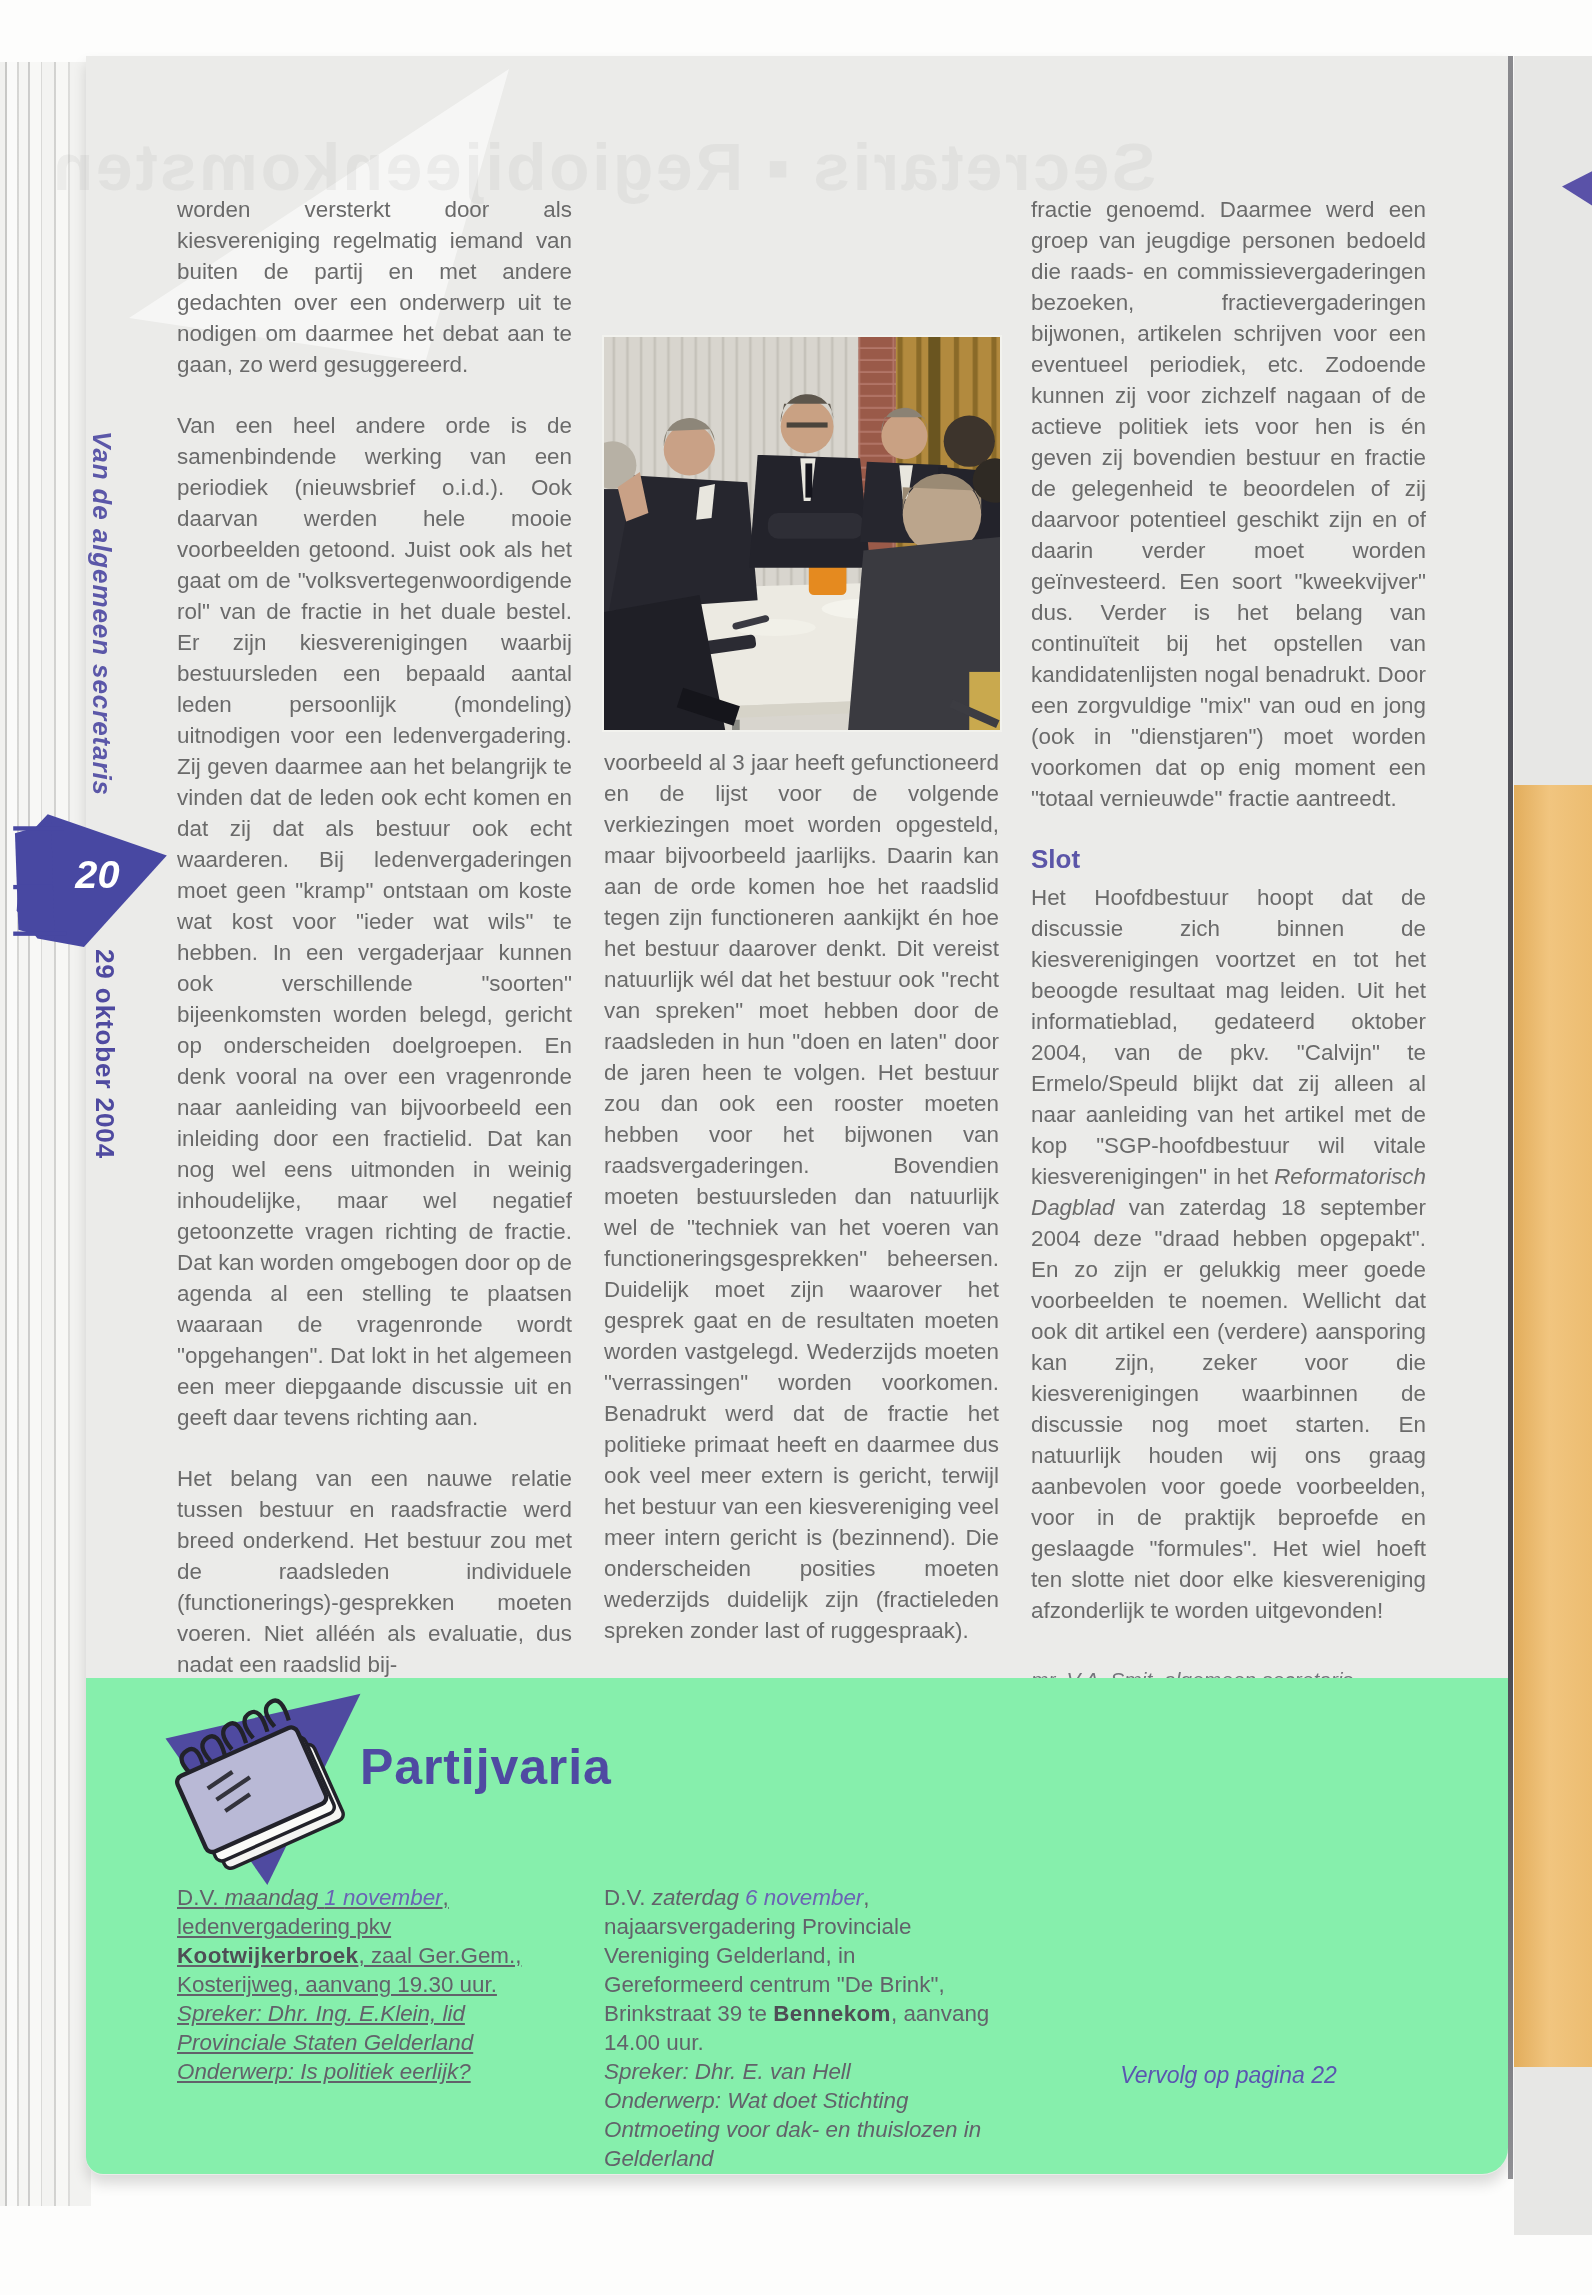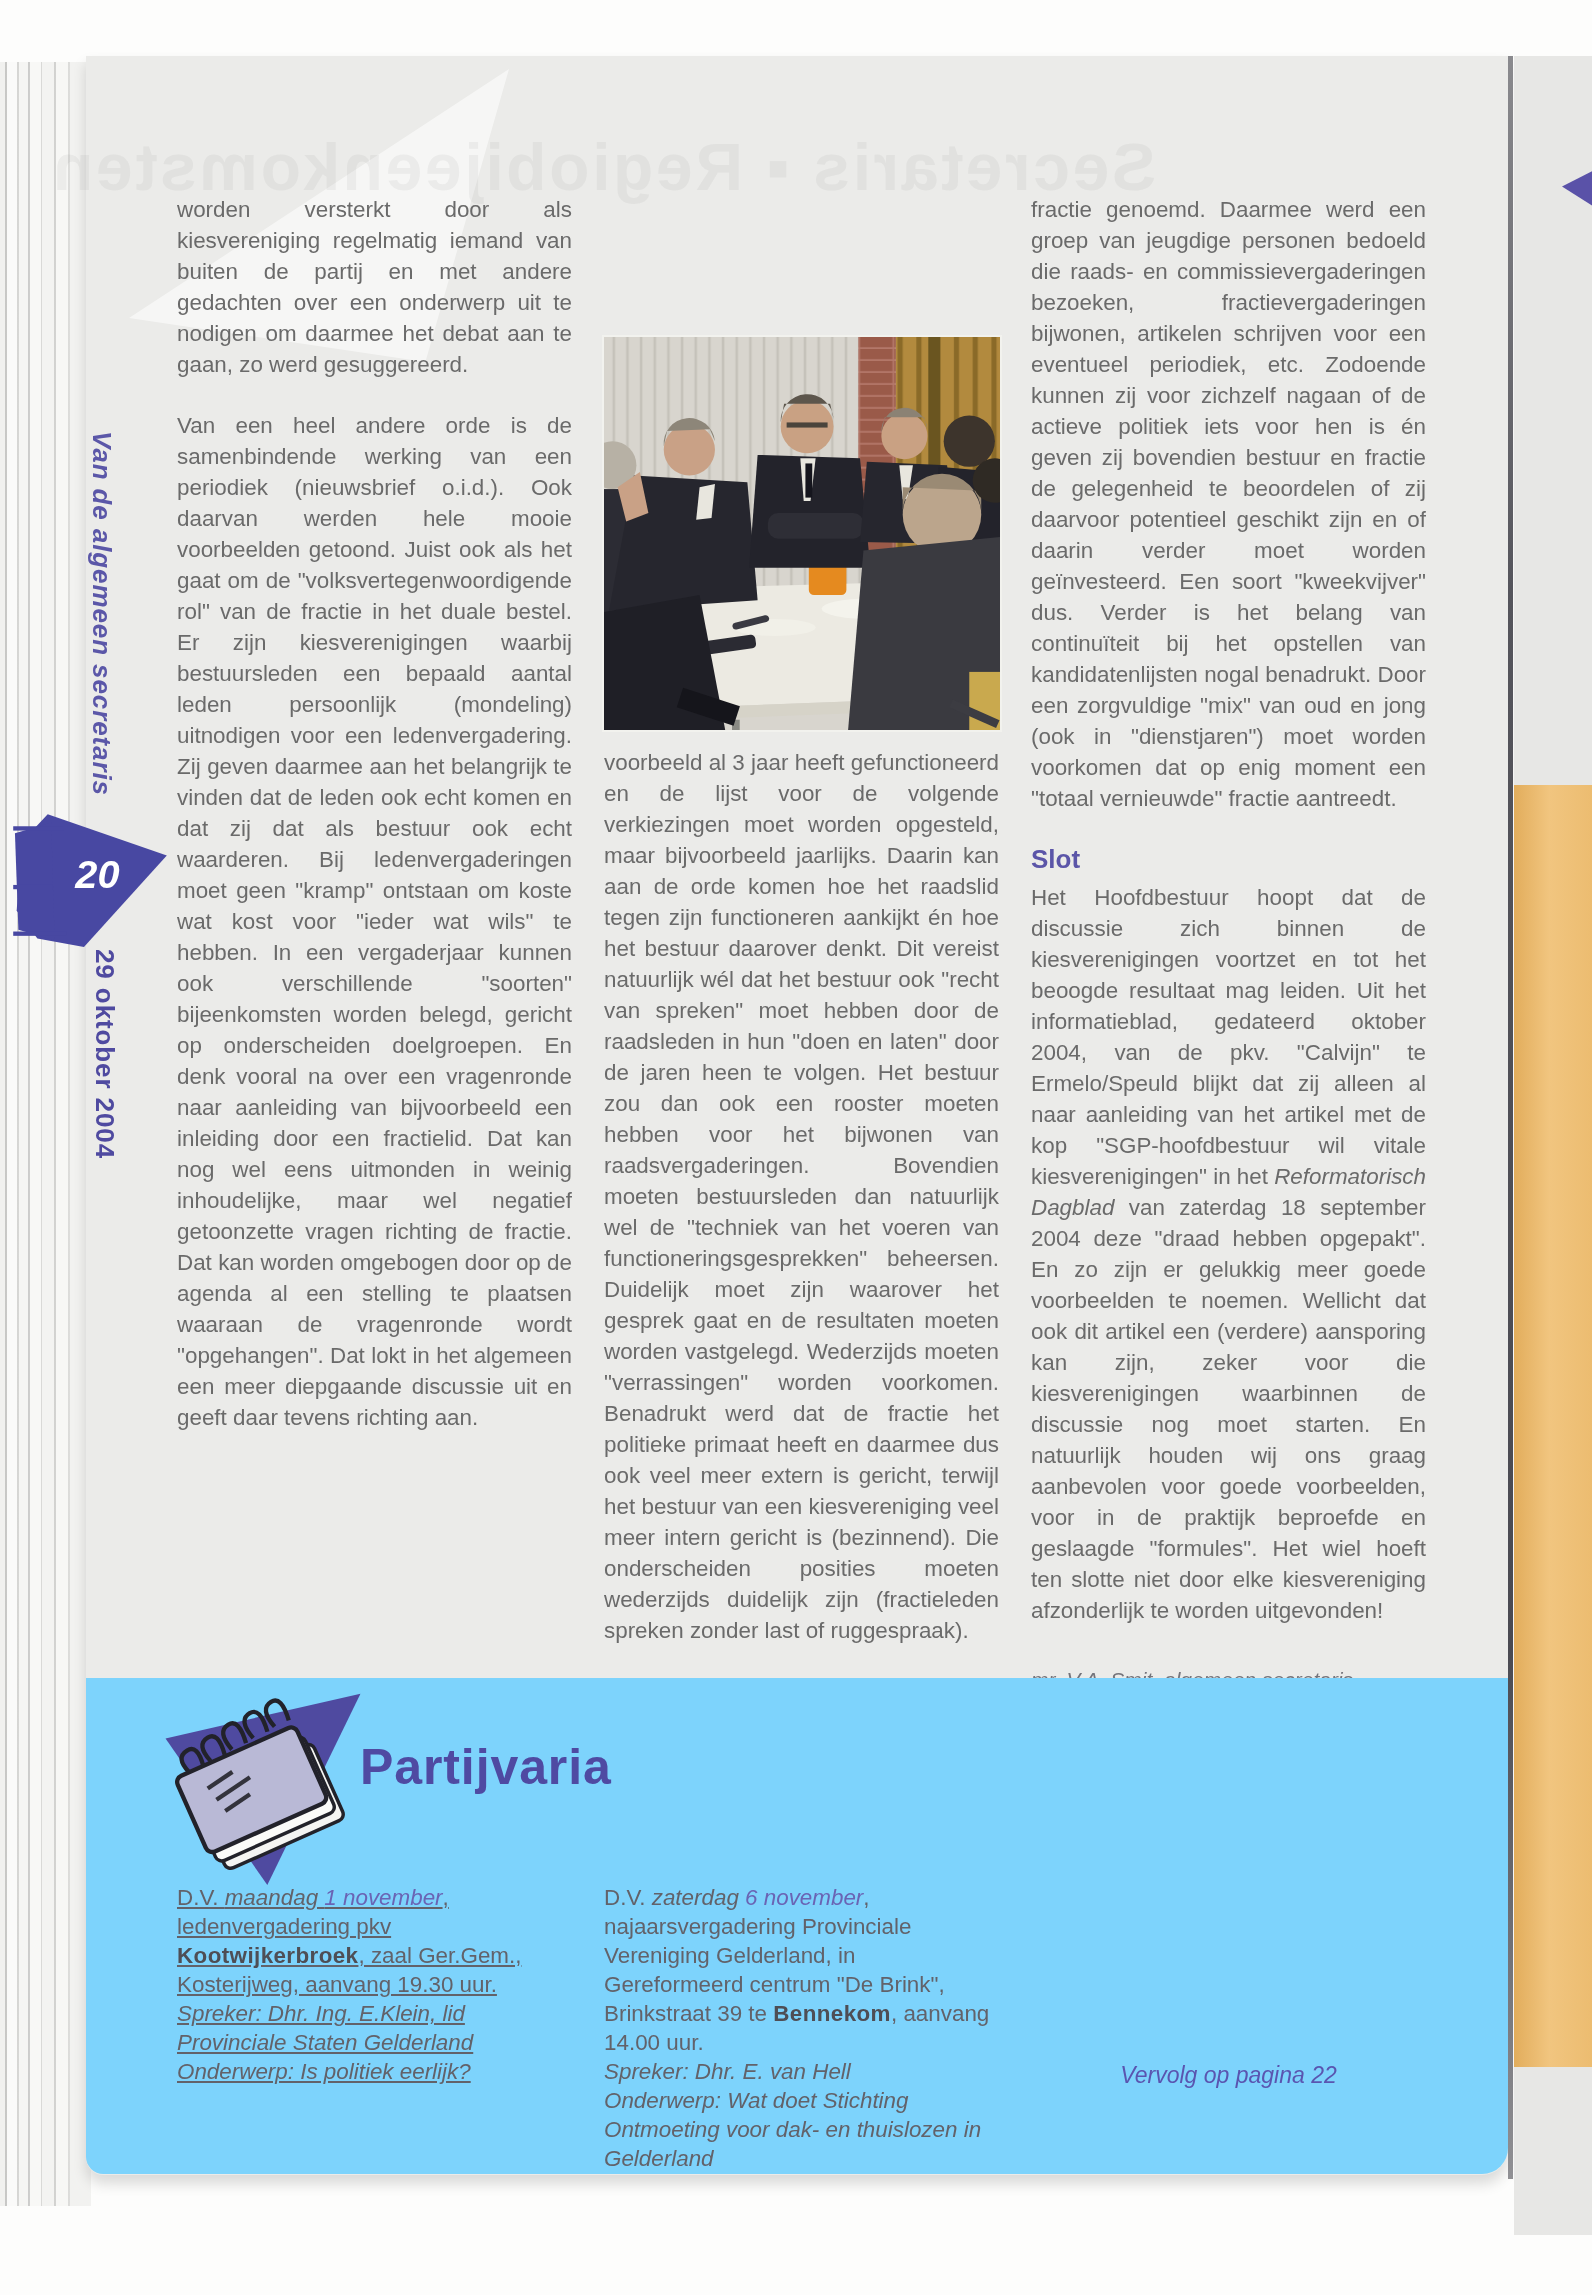--- a/index.html
+++ b/index.html
@@ -43,21 +43,21 @@
   #col2-text{left:604px;top:747px;}
   #col3{left:1031px;top:194px;}
   .slot-heading{color:#5b55a8;font-weight:bold;font-size:26px;margin:0 0 7px 0;text-align:left;}
   .signature{font-style:italic;font-size:21px;margin-top:38px;color:#74747b;text-align:left;}
 
   .photo-frame{position:absolute;left:602px;top:335px;width:400px;height:397px;
     border:2.6px solid #f2f2ee;box-sizing:border-box;background:#d8d5ce;}
 
   
   .pv-panel{position:absolute;left:86px;top:1678px;width:1422px;height:496px;
-    background:#7dd3fc;border-radius:0 0 26px 17.3px;}
+    background:#86efac;border-radius:0 0 26px 17.3px;}
   .pv-heading{position:absolute;left:274px;top:60px;font-size:50px;font-weight:bold;
     letter-spacing:0.9px;color:#4f4aa2;}
   .pv-logo{position:absolute;left:43px;top:7px;width:268px;height:207px;}
   .ann{position:absolute;top:205px;width:395px;font-size:22.4px;line-height:29px;color:#62626a;text-align:left;}
   .ann p{margin:0;}
   #ann1{left:91px;text-decoration:underline;} #ann2{left:518px;} #ann3{left:945px;}
   .detail-line{font-style:italic;}
   .seg-p{}
   .seg-i{font-style:italic;}
   .seg-d{font-style:italic;color:#6a64b4;}
@@ -95,20 +95,21 @@
     <rect x="0" y="88" width="46" height="5" fill="#4848a2"></rect>
     <rect x="0" y="142" width="62" height="5" fill="#4848a2"></rect>
     <text x="72" y="92" font-size="46" fill="#ffffff">20</text>
   </svg>
 
   <div class="v-date">29 oktober 2004</div>
 
   <div id="col1" class="article-col">
       <p>worden versterkt door als kiesvereniging regelmatig iemand van buiten de partij en met andere gedachten over een onderwerp uit te nodigen om daarmee het debat aan te gaan, zo werd gesuggereerd.</p>
       <p>Van een heel andere orde is de samenbindende werking van een periodiek (nieuwsbrief o.i.d.). Ook daarvan werden hele mooie voorbeelden getoond. Juist ook als het gaat om de "volksvertegenwoordigende rol" van de fractie in het duale bestel. Er zijn kiesverenigingen waarbij bestuursleden een bepaald aantal leden persoonlijk (mondeling) uitnodigen voor een ledenvergadering. Zij geven daarmee aan het belangrijk te vinden dat de leden ook echt komen en dat zij dat als bestuur ook echt waarderen. Bij ledenvergaderingen moet geen "kramp" ontstaan om koste wat kost voor "ieder wat wils" te hebben. In een vergaderjaar kunnen ook verschillende "soorten" bijeenkomsten worden belegd, gericht op onderscheiden doelgroepen. En denk vooral na over een vragenronde naar aanleiding van bijvoorbeeld een inleiding door een fractielid. Dat kan nog wel eens uitmonden in weinig inhoudelijke, maar wel negatief getoonzette vragen richting de fractie. Dat kan worden omgebogen door op de agenda al een stelling te plaatsen waaraan de vragenronde wordt "opgehangen". Dat lokt in het algemeen een meer diepgaande discussie uit en geeft daar tevens richting aan.</p>
+      <p>Het belang van een nauwe relatie tussen bestuur en raadsfractie werd breed onderkend. Het bestuur zou met de raadsleden individuele (functionerings)-gesprekken moeten voeren. Niet alléén als evaluatie, dus nadat een raadslid bij-</p>
     </div>
 
   <svg class="photo-frame" viewBox="0 0 464 460" preserveAspectRatio="none">
     <defs>
       <pattern id="curt" width="16" height="12" patternUnits="userSpaceOnUse">
         <rect width="16" height="12" fill="#d8d5ce"></rect>
         <rect x="10" width="3" height="12" fill="#c5c2ba"></rect>
       </pattern>
       <pattern id="brick" width="40" height="14" patternUnits="userSpaceOnUse">
         <rect width="40" height="14" fill="#9a5a49"></rect>

